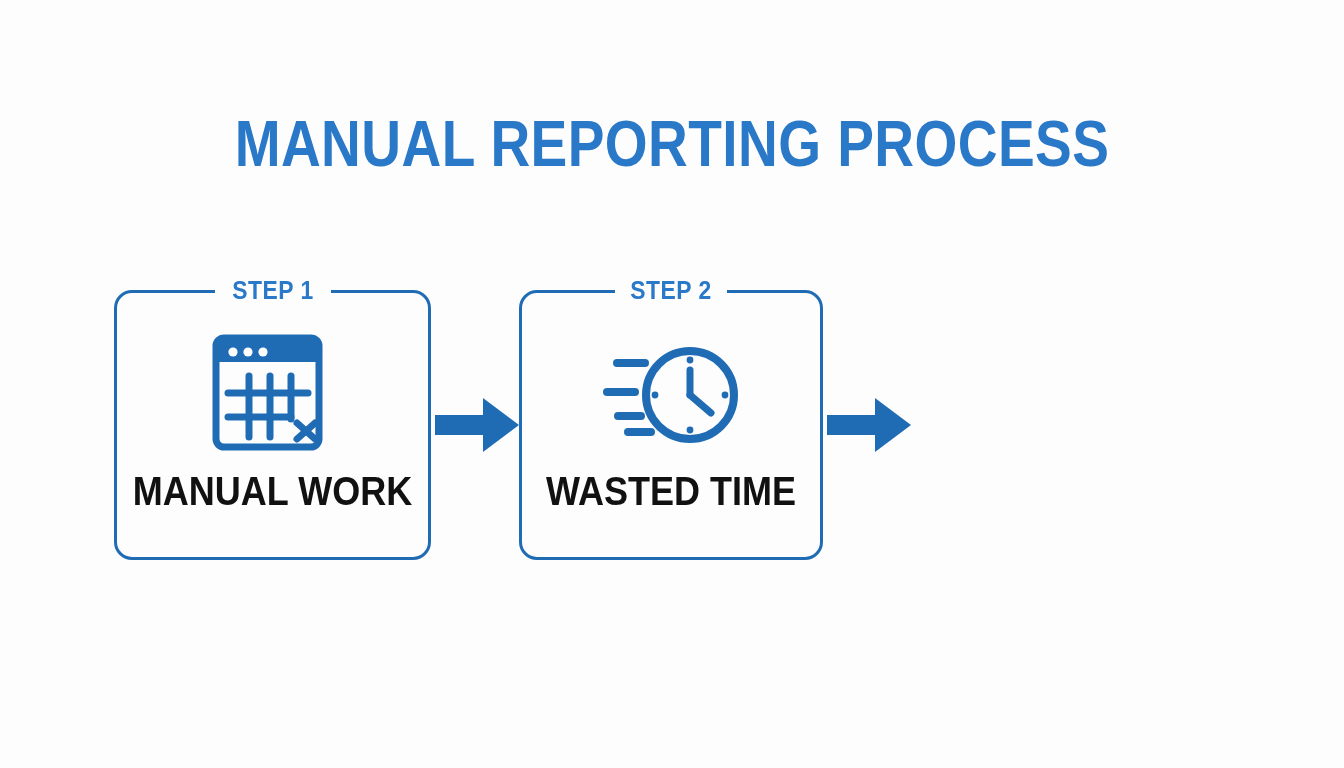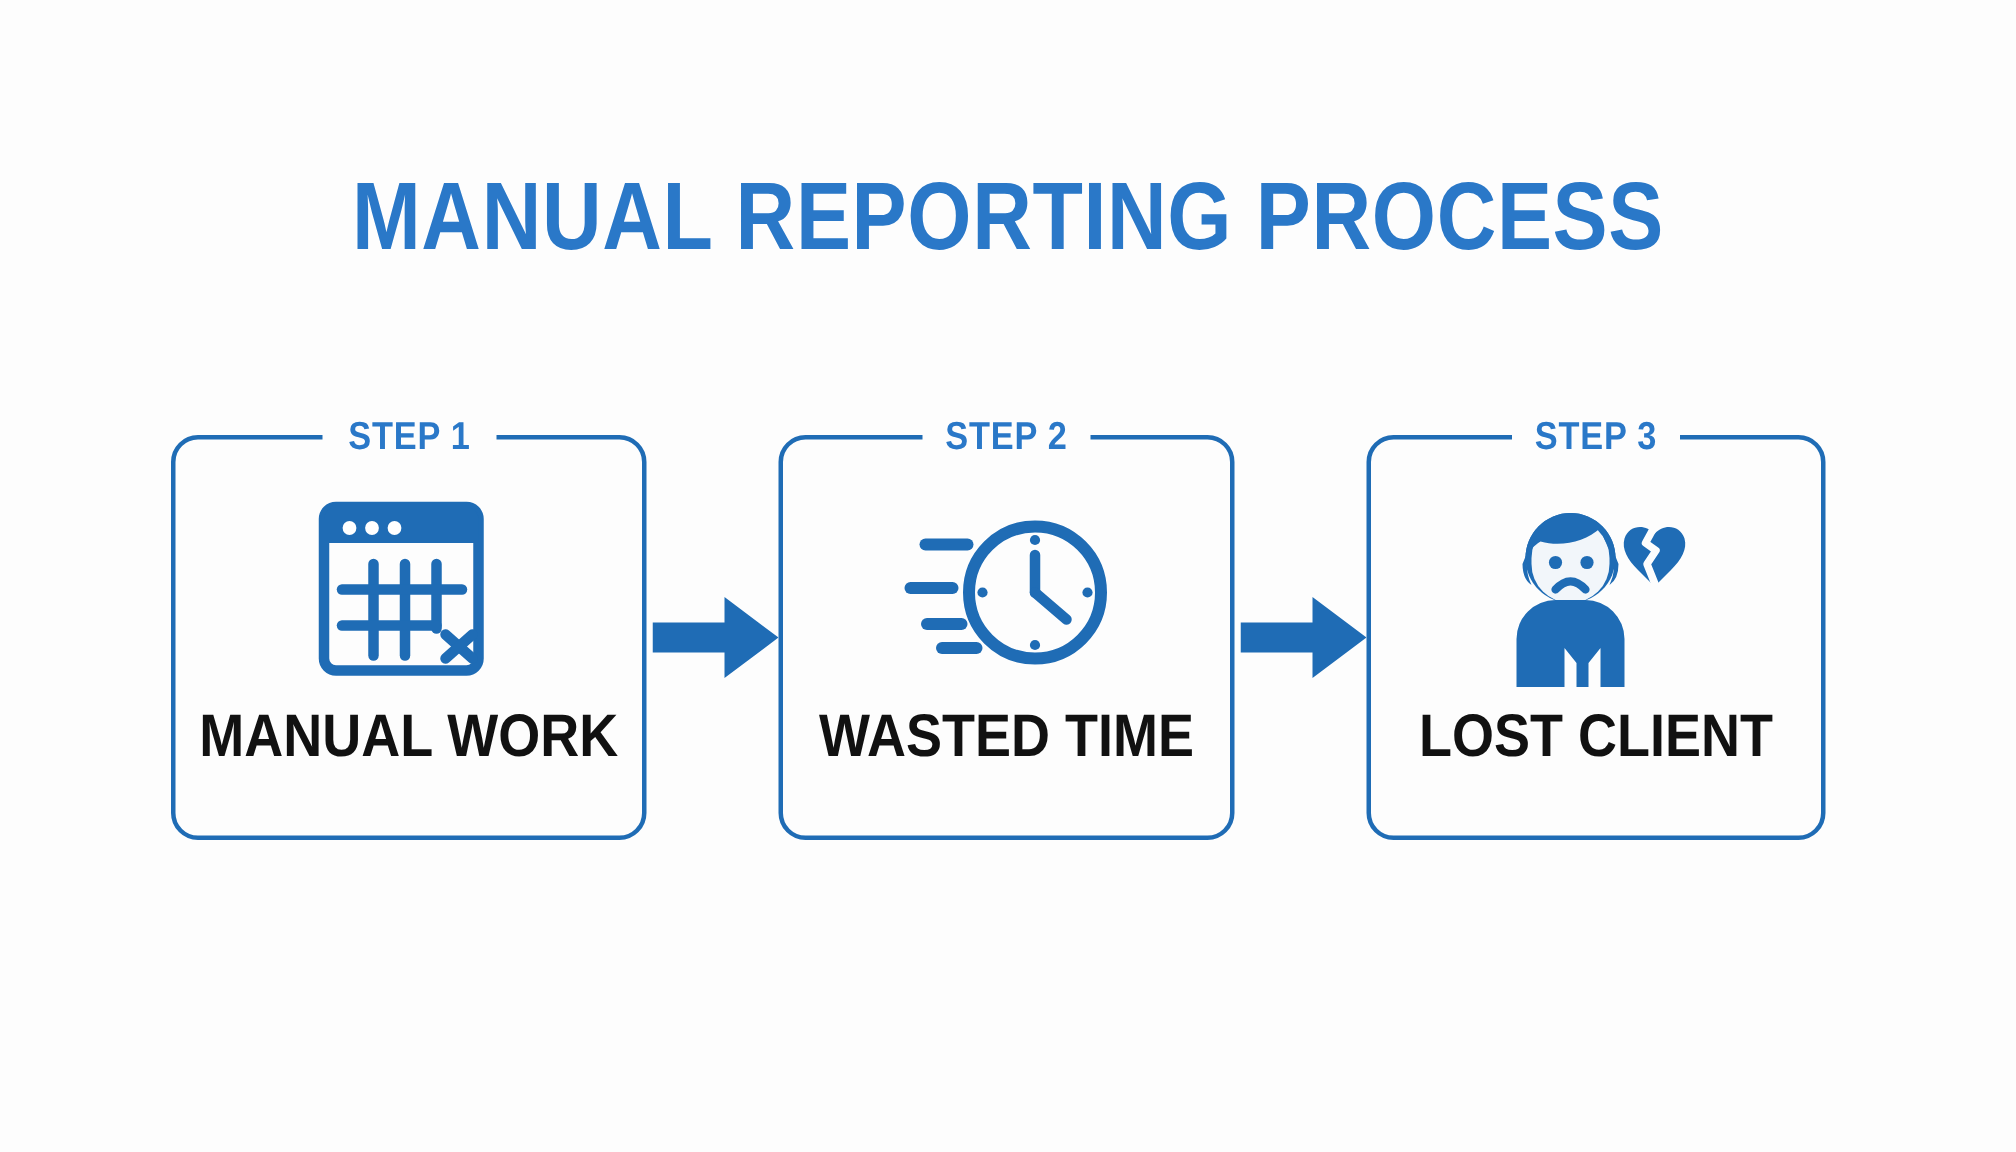--- a/index.html
+++ b/index.html
@@ -193,54 +193,20 @@
           <circle cx="124" cy="58" r="3.4" fill="#1f6cb5"></circle>
 
           <line x1="89" y1="58" x2="89" y2="33" stroke="#1f6cb5" stroke-width="7" stroke-linecap="round"></line>
           <line x1="89" y1="58" x2="110" y2="76" stroke="#1f6cb5" stroke-width="7" stroke-linecap="round"></line>
         </svg>
       </div>
 
       <div class="card-caption">WASTED TIME</div>
     </div>
 
-    <div class="card c3">
-      <div class="card-notch"></div>
-      <div class="step-label">STEP 3</div>
-
-      <div class="card-icon">
-
-        <svg width="130" height="126" viewBox="0 0 130 126">
-
-          <circle cx="48" cy="40" r="30" fill="#1f6cb5"></circle>
-
-          <path d="M22 44 a26 26 0 0 0 52 0 v-4 a26 26 0 0 0 -52 0 z" fill="#f2f6fa"></path>
-
-          <path d="M18 40 a30 30 0 0 1 60 0 c-4 -4 -8 -13 -10 -20
-                   c-10 9 -26 13 -40 9 c-5 3 -8 7 -10 11 z" fill="#1f6cb5"></path>
-
-          <path d="M20 34 q-3 14 2 24 q-6 -4 -6 -14 z" fill="#1f6cb5"></path>
-          <path d="M76 34 q3 14 -2 24 q6 -4 6 -14 z" fill="#1f6cb5"></path>
-
-          <circle cx="38" cy="43" r="4.4" fill="#1f6cb5"></circle>
-          <circle cx="59" cy="43" r="4.4" fill="#1f6cb5"></circle>
-
-          <path d="M38 61 q10 -11 20 0" fill="none" stroke="#1f6cb5" stroke-width="5.5" stroke-linecap="round"></path>
-
-          <path d="M12 126 v-32 a26 26 0 0 1 26 -26 h20 a26 26 0 0 1 26 26 v32
-                   h-16 v-26 l-8 10 v16 h-8 v-16 l-8 -10 v26 z" fill="#1f6cb5"></path>
-
-          <path d="M104 24 c-6 -7 -17 -6 -20 3 c-2 7 2 14 9 21 l11 11 l11 -11
-                   c7 -7 11 -14 9 -21 c-3 -9 -14 -10 -20 -3 z" fill="#1f6cb5"></path>
-          <path d="M104 19 l-6 11 l7 5 l-6 9 l6 15" fill="none" stroke="#fdfdfd" stroke-width="5" stroke-linejoin="round" stroke-linecap="round"></path>
-        </svg>
-      </div>
-
-      <div class="card-caption">LOST CLIENT</div>
-    </div>
 
     <div class="arrow a1">
       <svg width="84" height="54" viewBox="0 0 84 54">
         <path d="M0 17 h48 v-17 l36 27 l-36 27 v-17 h-48 z" fill="#1f6cb5"></path>
       </svg>
     </div>
 
     <div class="arrow a2">
       <svg width="84" height="54" viewBox="0 0 84 54">
         <path d="M0 17 h48 v-17 l36 27 l-36 27 v-17 h-48 z" fill="#1f6cb5"></path>

